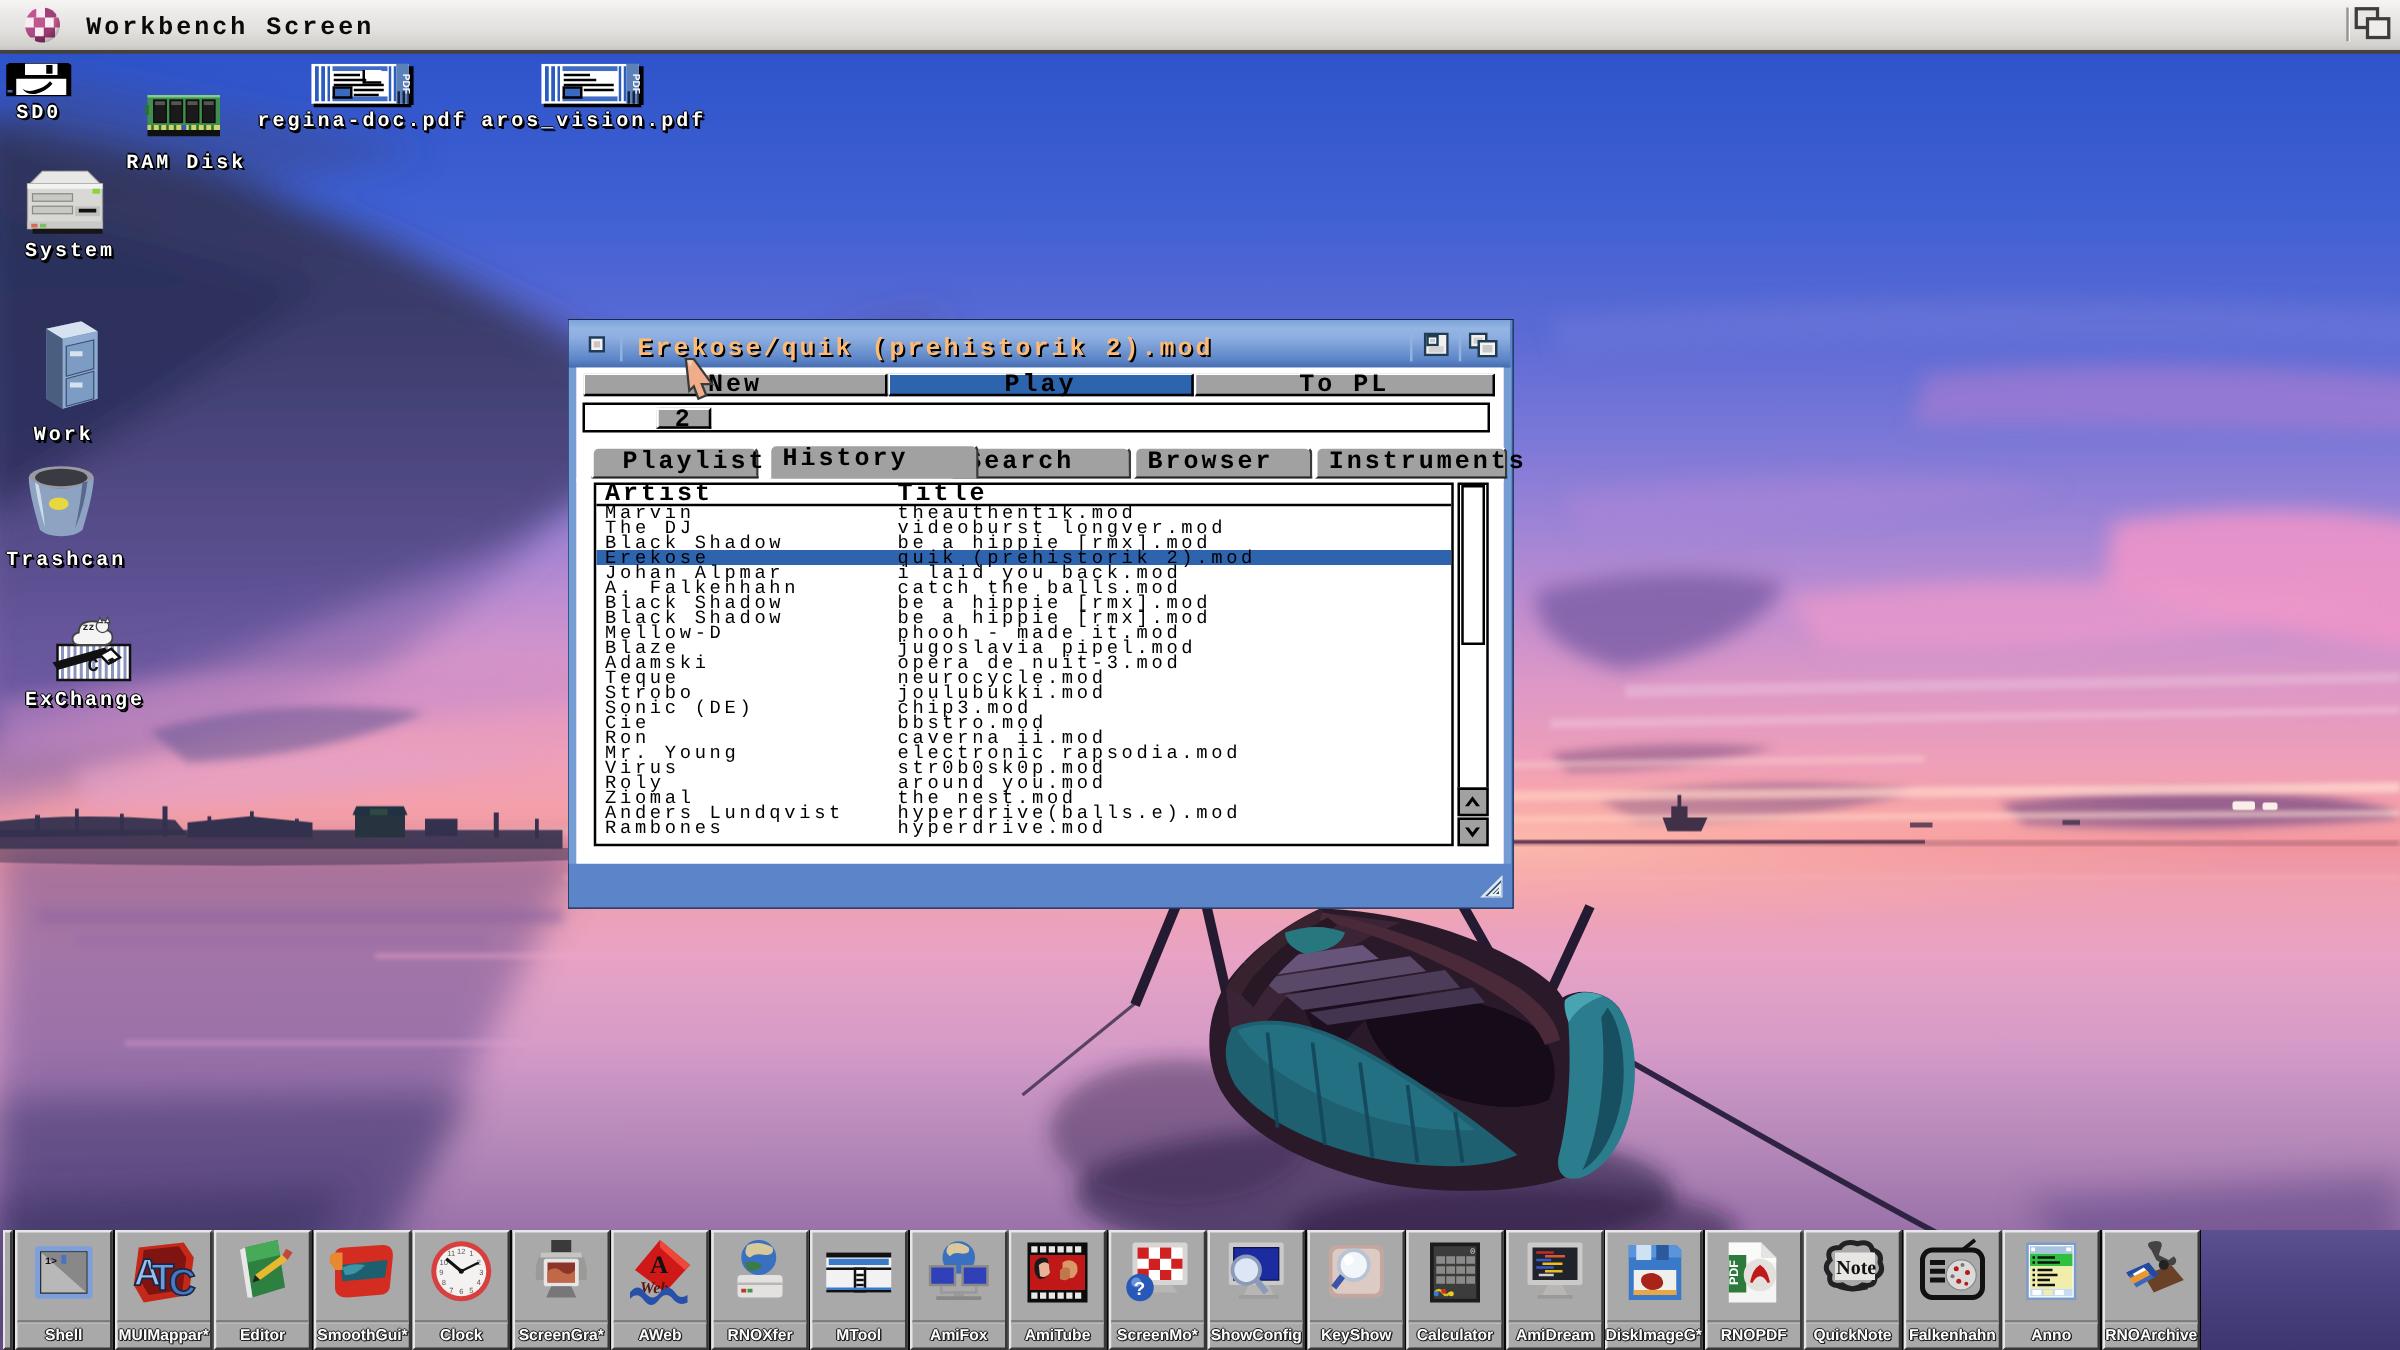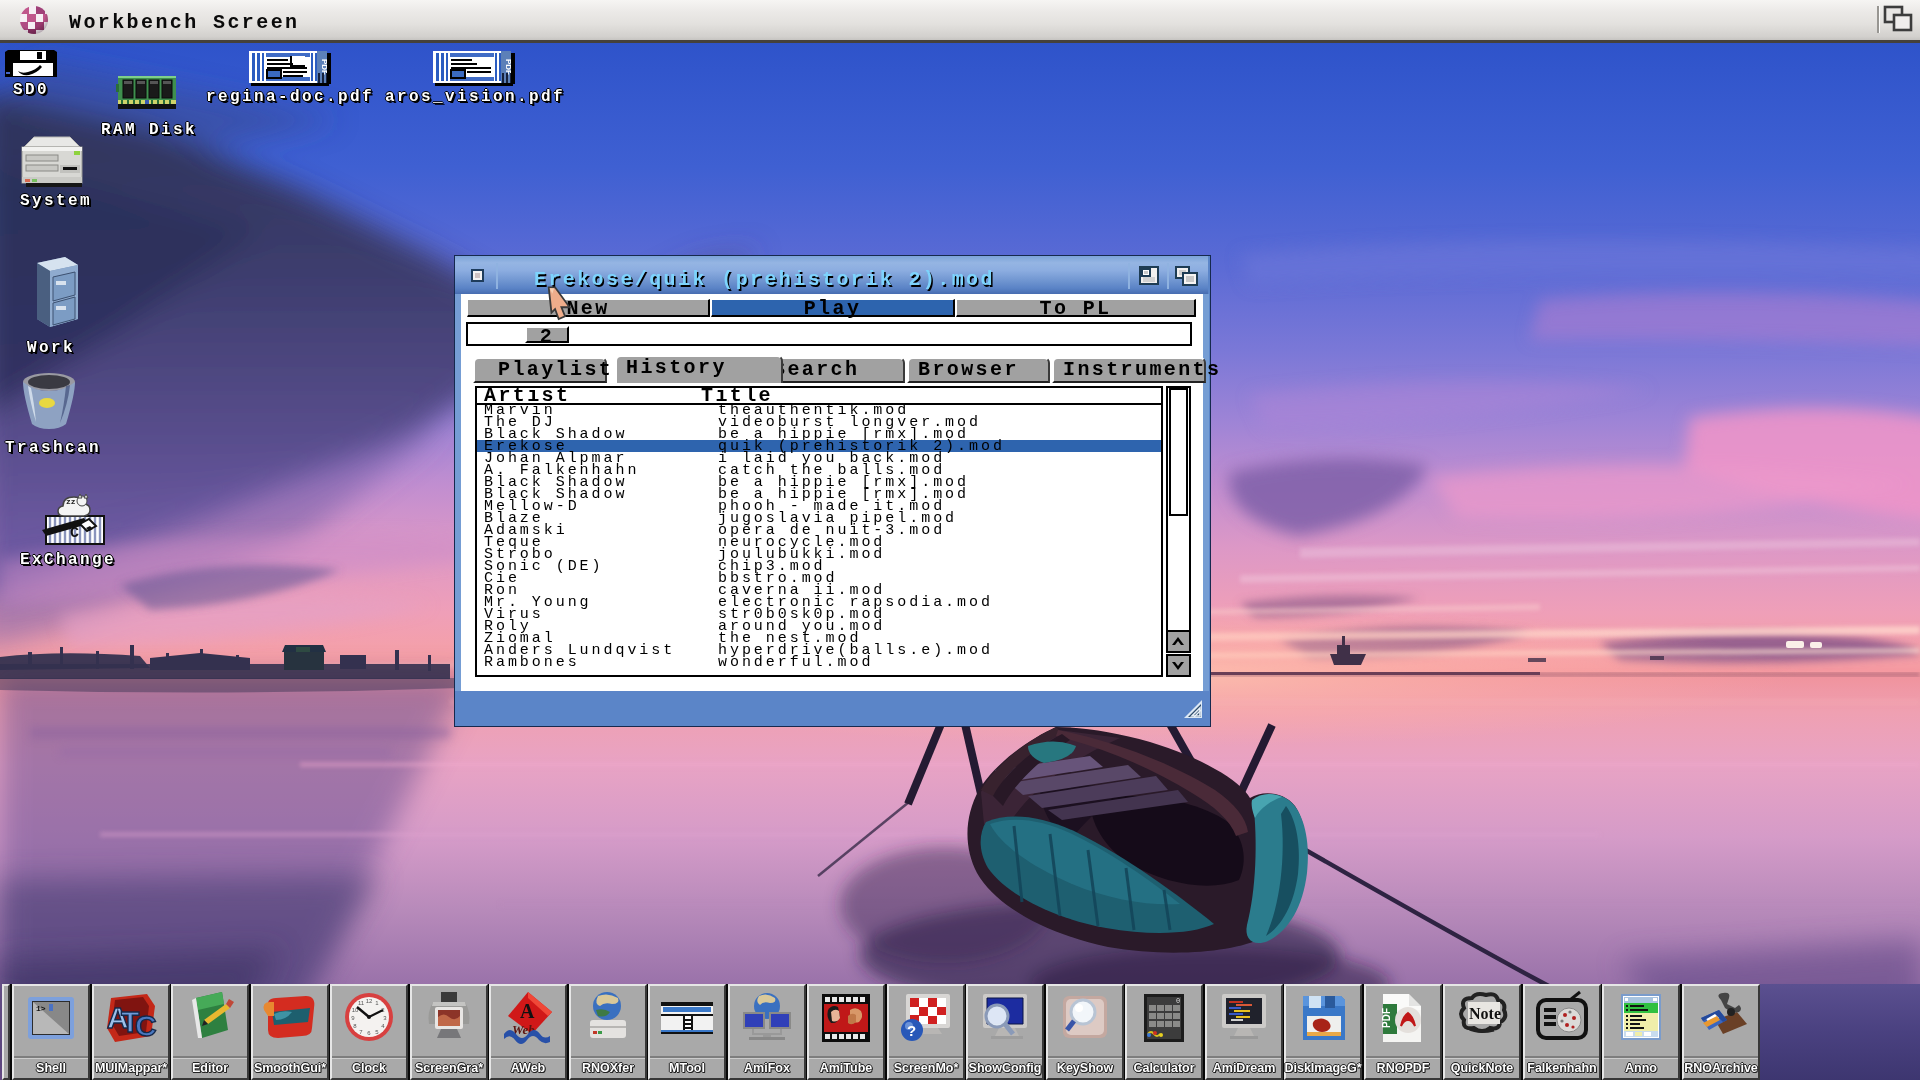--- a/index.html
+++ b/index.html
@@ -462,21 +462,21 @@
     <div class="sideL"></div>
     <div class="sideR"></div>
     <div class="tbar"></div>
 
     <div class="abs" style="left:17px;top:14px;width:13px;height:13px;background:#1e3c5c;">
       <div class="abs" style="left:2px;top:2px;width:9px;height:9px;background:#f4f2f2;"></div>
       <div class="abs" style="left:4px;top:4px;width:5px;height:5px;background:#cfc2c2;"></div>
     </div>
     <div class="abs" style="left:42px;top:8px;width:2px;height:26px;background:#8fb2e0;"></div>
 
-    <div class="px abs" style="left:56px;top:13px;color:#7dd3fc;text-shadow:1.5px 1.5px 0 #000;margin-left:24px;">Erekose/quik (prehistorik 2).mod</div>
+    <div class="px abs" style="left:56px;top:13px;color:#fdba74;text-shadow:1.5px 1.5px 0 #000;">Erekose/quik (prehistorik 2).mod</div>
 
     <div class="abs" style="left:674px;top:8px;width:2px;height:26px;background:#8fb2e0;"></div>
     <svg class="abs" style="left:685px;top:11px" width="20" height="19" viewBox="0 0 20 19">
       <rect x="1" y="1" width="18" height="17" fill="#f2f0ef" stroke="#1e3c54" stroke-width="2"></rect>
       <rect x="3" y="3" width="8" height="7" fill="#fff" stroke="#1e3c54" stroke-width="2"></rect>
       <rect x="5" y="5" width="4" height="3" fill="#c9c9c9"></rect>
       <rect x="4" y="11" width="12" height="5" fill="#d2d2d2"></rect>
     </svg>
     <div class="abs" style="left:713px;top:8px;width:2px;height:26px;background:#8fb2e0;"></div>
     <svg class="abs" style="left:721px;top:11px" width="24" height="20" viewBox="0 0 24 20">
@@ -497,21 +497,21 @@
 
       <div class="abs" style="left:0;top:89px;width:742px;height:2px;background:#fff;"></div>
       <div class="tab px" style="left:12px;width:134px;padding-left:23px;">Playlist</div>
       <div class="tab act px" style="left:154px;width:168px;">History</div>
       <div class="tab px" style="left:301px;width:143px;">Search</div>
       <div class="tab px" style="left:446px;width:143px;">Browser</div>
       <div class="tab px" style="left:591px;width:154px;">Instruments</div>
 
       <div class="abs" style="left:14px;top:92px;width:688px;height:291px;border:2px solid #000;box-shadow:-1px -1px 0 #fff;box-sizing:border-box;overflow:hidden;">
         <div class="px wtext" style="position:absolute;left:7px;top:1px;line-height:13px;">Artist</div>
-        <div class="px wtext" style="position:absolute;left:224px;top:1px;line-height:13px;">Title</div>
+        <div class="px wtext" style="position:absolute;left:241px;top:1px;line-height:13px;">Title</div>
         <div class="abs" style="left:0px;top:15px;width:684px;height:2px;background:#000;"></div>
         <div id="rows" class="abs" style="left:0;top:16px;width:684px;">
           <div class="row">
               <span class="a">Marvin</span>
               <span class="t">theauthentik.mod</span>
             </div>
           <div class="row">
               <span class="a">The DJ</span>
               <span class="t">videoburst longver.mod</span>
             </div>
@@ -586,21 +586,21 @@
           <div class="row">
               <span class="a">Ziomal</span>
               <span class="t">the nest.mod</span>
             </div>
           <div class="row">
               <span class="a">Anders Lundqvist</span>
               <span class="t">hyperdrive(balls.e).mod</span>
             </div>
           <div class="row">
               <span class="a">Rambones</span>
-              <span class="t">wonderful.mod</span>
+              <span class="t">hyperdrive.mod</span>
             </div>
         </div>
       </div>
 
       <div class="abs" style="left:705px;top:92px;width:25px;height:246px;border:2px solid #000;box-shadow:-1px -1px 0 #fff;box-sizing:border-box;">
         <div class="abs" style="left:1px;top:0px;width:19px;height:128px;background:#fff;border:2px solid #000;box-sizing:border-box;"></div>
       </div>
       <div class="abs" style="left:705px;top:336px;width:25px;height:23px;border:2px solid #000;box-sizing:border-box;background:#a1a1a1;">
         <svg width="21" height="19">
             <path d="M10,5 L16,13 L13,13 L10,9 L7,13 L4,13 Z" fill="#000"></path>

